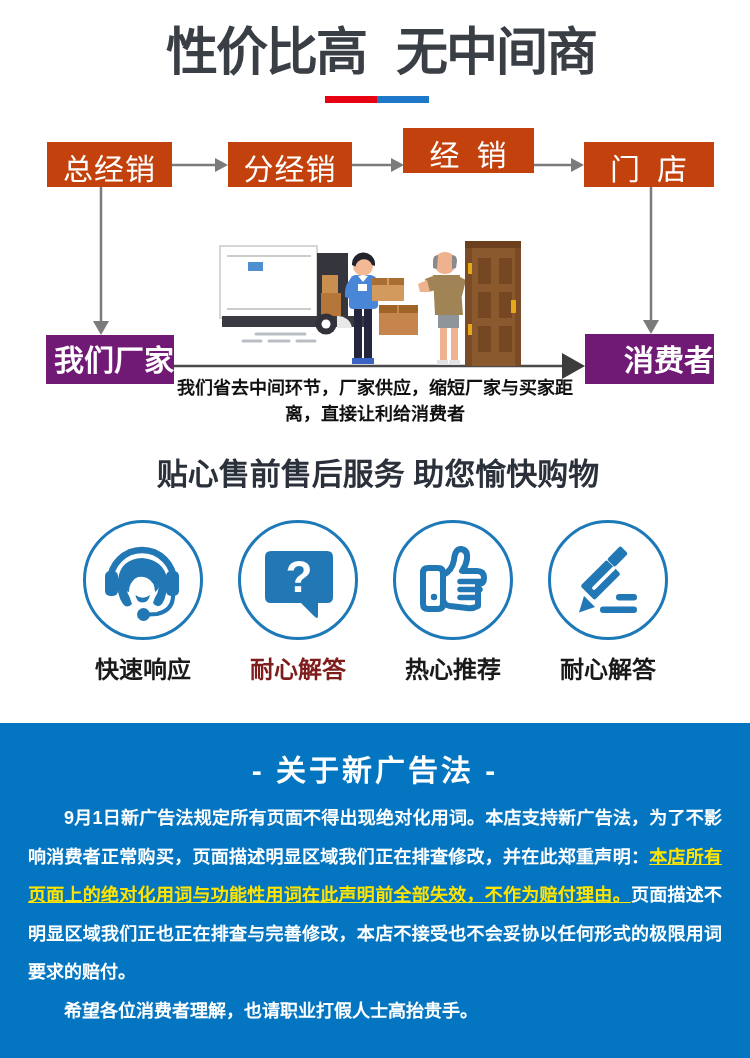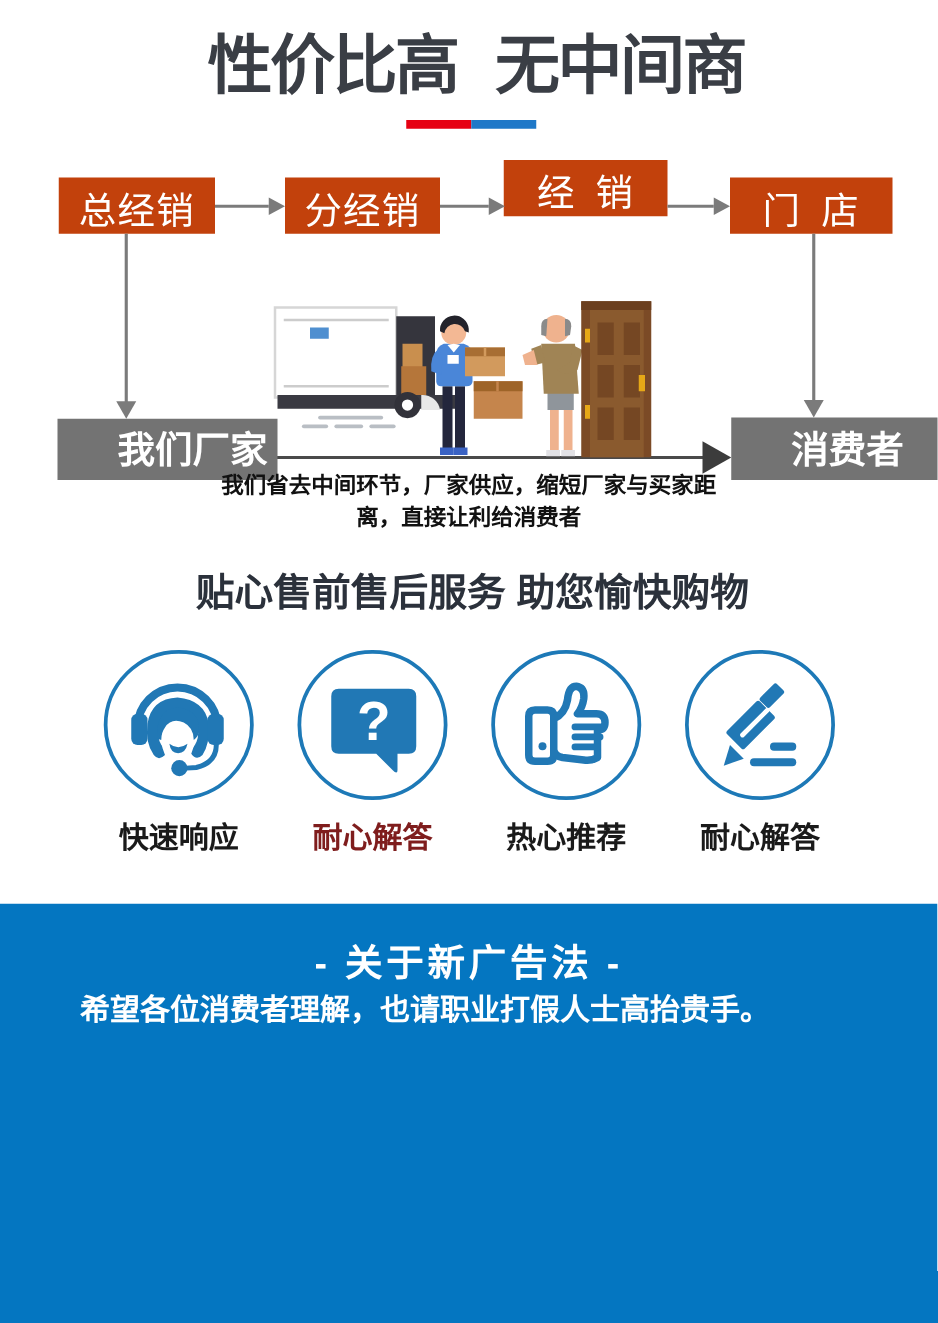--- a/index.html
+++ b/index.html
@@ -1,19 +1,19 @@
 <!DOCTYPE html>
 <html lang="zh-CN"><head>
 <meta charset="utf-8">
 <style>
   html,body{margin:0;padding:0;}
   body{width:750px;height:1058px;background:#ffffff;font-family:"Liberation Sans",sans-serif;position:relative;overflow:hidden;}
   .abs{position:absolute;}
   .graybox{background:#c2410c;color:#ffffff;text-align:center;font-size:30px;letter-spacing:1px;line-height:55px;height:45px;overflow:hidden;}
-  .bluebox{background:#737373;color:#ffffff;text-align:left;font-size:30px;line-height:52px;height:49px;font-weight:bold;overflow:hidden;padding-left:48px;}
+  .bluebox{background:#701a75;color:#ffffff;text-align:right;font-size:30px;line-height:52px;height:49px;font-weight:bold;overflow:hidden;}
 </style>
 </head>
 <body>
 
 <div class="abs" style="left:6px;top:10px;width:750px;text-align:center;font-size:52px;font-weight:bold;color:#3a3e45;letter-spacing:-2px;">性价比高<span style="display:inline-block;width:30px;"></span>无中间商</div>
 
 <div class="abs" style="left:325px;top:96px;width:52px;height:7px;background:#e60012;"></div>
 
 <div class="abs" style="left:377px;top:96px;width:52px;height:7px;background:#1e78c8;"></div>
 
@@ -199,15 +199,18 @@
 <div class="abs" style="left:238px;top:650px;width:120px;text-align:center;font-size:24px;color:#7f1d1d;font-weight:bold;">耐心解答</div>
 
 <div class="abs" style="left:393px;top:650px;width:120px;text-align:center;font-size:24px;color:#1a1a1a;font-weight:bold;">热心推荐</div>
 
 <div class="abs" style="left:548px;top:650px;width:120px;text-align:center;font-size:24px;color:#1a1a1a;font-weight:bold;">耐心解答</div>
 
 <div class="abs" style="left:0;top:723px;width:750px;height:335px;background:#0476c1;color:#ffffff;">
 
   <div style="margin-top:23px;text-align:center;font-size:30px;font-weight:bold;letter-spacing:3px;">- 关于新广告法 -</div>
 
-
-  <div style="margin:0 28px;font-size:24px;font-weight:bold;line-height:38.6px;"><span style="display:inline-block;width:36px;"></span>希望各位消费者理解，也请职业打假人士高抬贵手。</div>
+  <div style="margin:9px 28px 0;font-size:18px;font-weight:bold;line-height:38.6px;text-align:justify;">
+    <span style="display:inline-block;width:36px;"></span>9月1日新广告法规定所有页面不得出现绝对化用词。本店支持新广告法，为了不影响消费者正常购买，页面描述明显区域我们正在排查修改，并在此郑重声明：<span style="color:#ffe400;text-decoration:underline;">本店所有页面上的绝对化用词与功能性用词在此声明前全部失效，不作为赔付理由。</span>页面描述不明显区域我们正也正在排查与完善修改，本店不接受也不会妥协以任何形式的极限用词要求的赔付。
+  </div>
+
+  <div style="margin:0 28px;font-size:18px;font-weight:bold;line-height:38.6px;"><span style="display:inline-block;width:36px;"></span>希望各位消费者理解，也请职业打假人士高抬贵手。</div>
 </div>
 
 </body></html>

